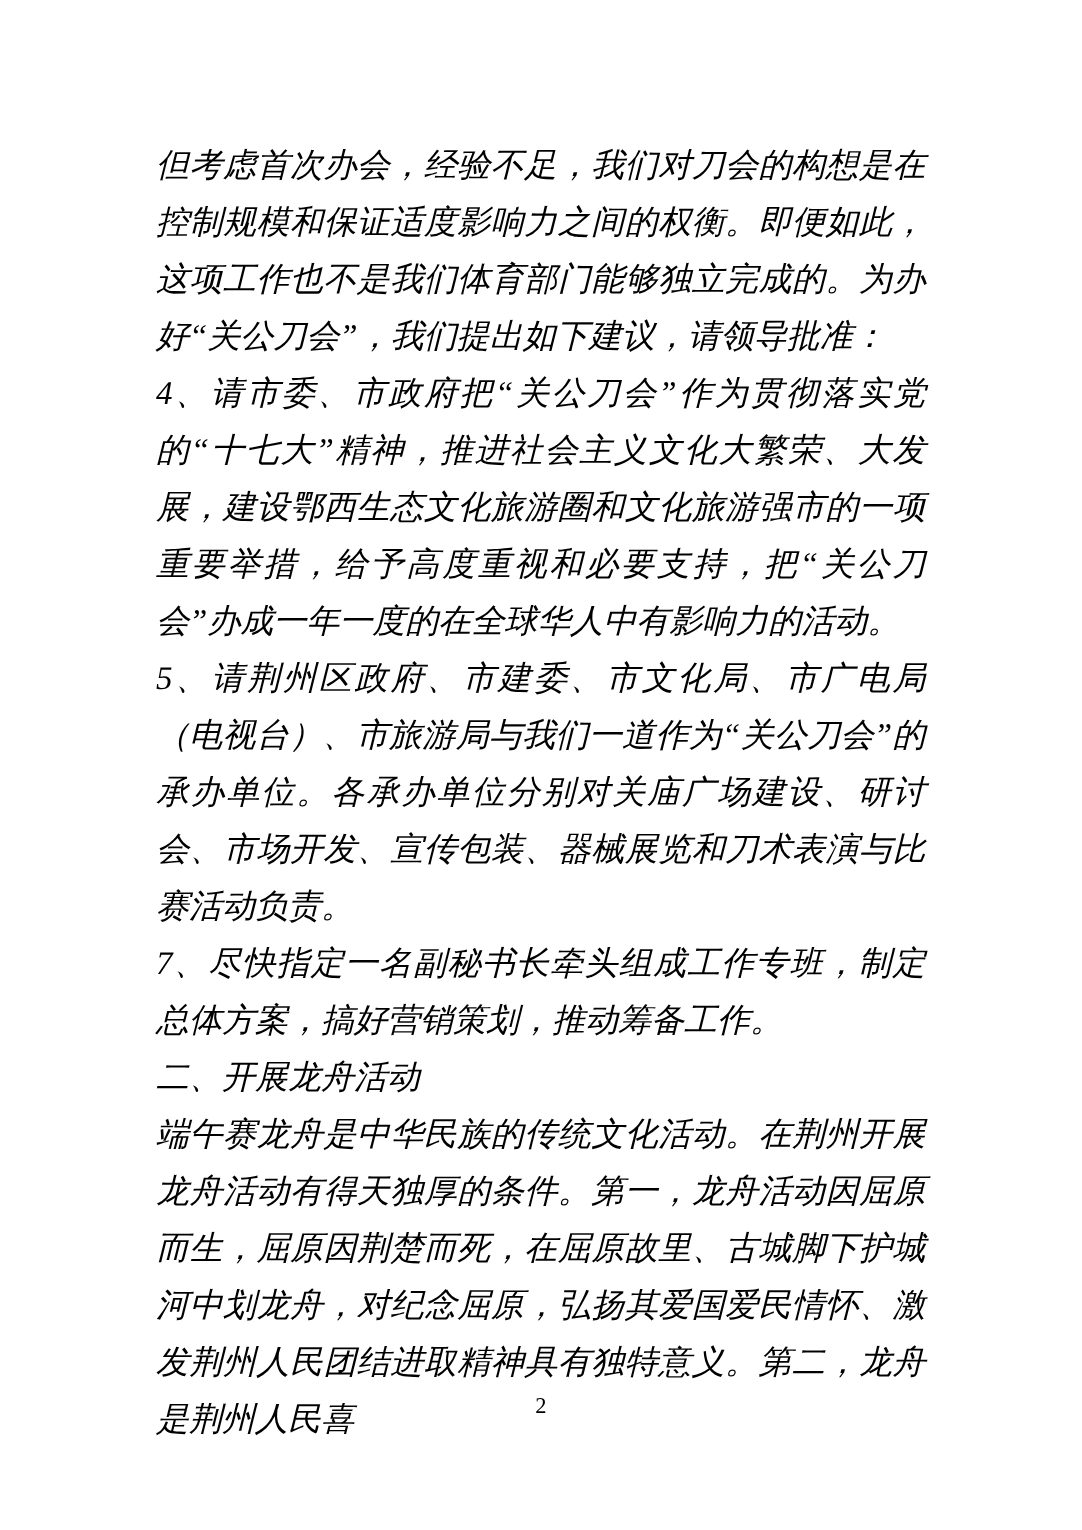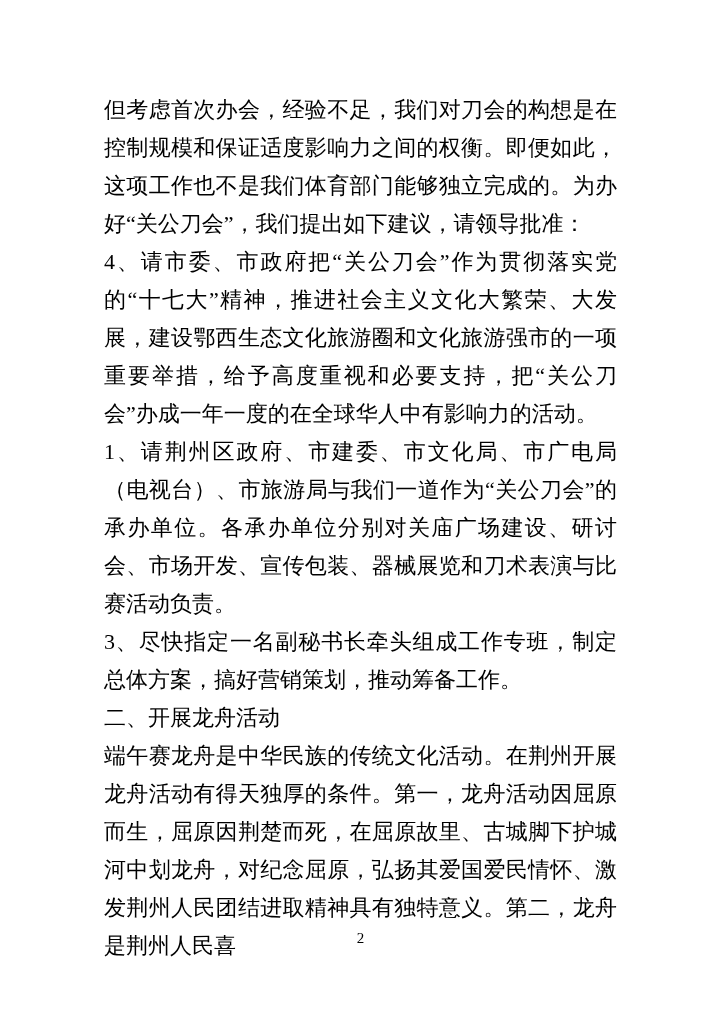--- a/index.html
+++ b/index.html
@@ -30,38 +30,39 @@
     width: 513px;
     font-size: 22px;
     line-height: 38px;
     text-align: justify;
     text-justify: inter-ideograph;
   }
   .content p {
     margin: 0;
     padding: 0;
     word-break: break-all;
+    font-style: italic;
   }
   .page-number {
     position: absolute;
     left: 0;
     top: 928px;
     width: 721px;
     text-align: center;
     font-size: 15px;
     line-height: 20px;
     color: #000000;
   }
 </style>
 </head>
 <body>
 
 <div class="page">
   <div class="content">
     <p>但考虑首次办会，经验不足，我们对刀会的构想是在控制规模和保证适度影响力之间的权衡。即便如此，这项工作也不是我们体育部门能够独立完成的。为办好“关公刀会”，我们提出如下建议，请领导批准：</p>
     <p>4、请市委、市政府把“关公刀会”作为贯彻落实党的“十七大”精神，推进社会主义文化大繁荣、大发展，建设鄂西生态文化旅游圈和文化旅游强市的一项重要举措，给予高度重视和必要支持，把“关公刀会”办成一年一度的在全球华人中有影响力的活动。</p>
-    <p>1、请荆州区政府、市建委、市文化局、市广电局（电视台）、市旅游局与我们一道作为“关公刀会”的承办单位。各承办单位分别对关庙广场建设、研讨会、市场开发、宣传包装、器械展览和刀术表演与比赛活动负责。</p>
-    <p>3、尽快指定一名副秘书长牵头组成工作专班，制定总体方案，搞好营销策划，推动筹备工作。</p>
+    <p>5、请荆州区政府、市建委、市文化局、市广电局（电视台）、市旅游局与我们一道作为“关公刀会”的承办单位。各承办单位分别对关庙广场建设、研讨会、市场开发、宣传包装、器械展览和刀术表演与比赛活动负责。</p>
+    <p>7、尽快指定一名副秘书长牵头组成工作专班，制定总体方案，搞好营销策划，推动筹备工作。</p>
     <p>二、开展龙舟活动</p>
     <p>端午赛龙舟是中华民族的传统文化活动。在荆州开展龙舟活动有得天独厚的条件。第一，龙舟活动因屈原而生，屈原因荆楚而死，在屈原故里、古城脚下护城河中划龙舟，对纪念屈原，弘扬其爱国爱民情怀、激发荆州人民团结进取精神具有独特意义。第二，龙舟是荆州人民喜</p>
   </div>
   <div class="page-number">2</div>
 </div>
 
 </body></html>

